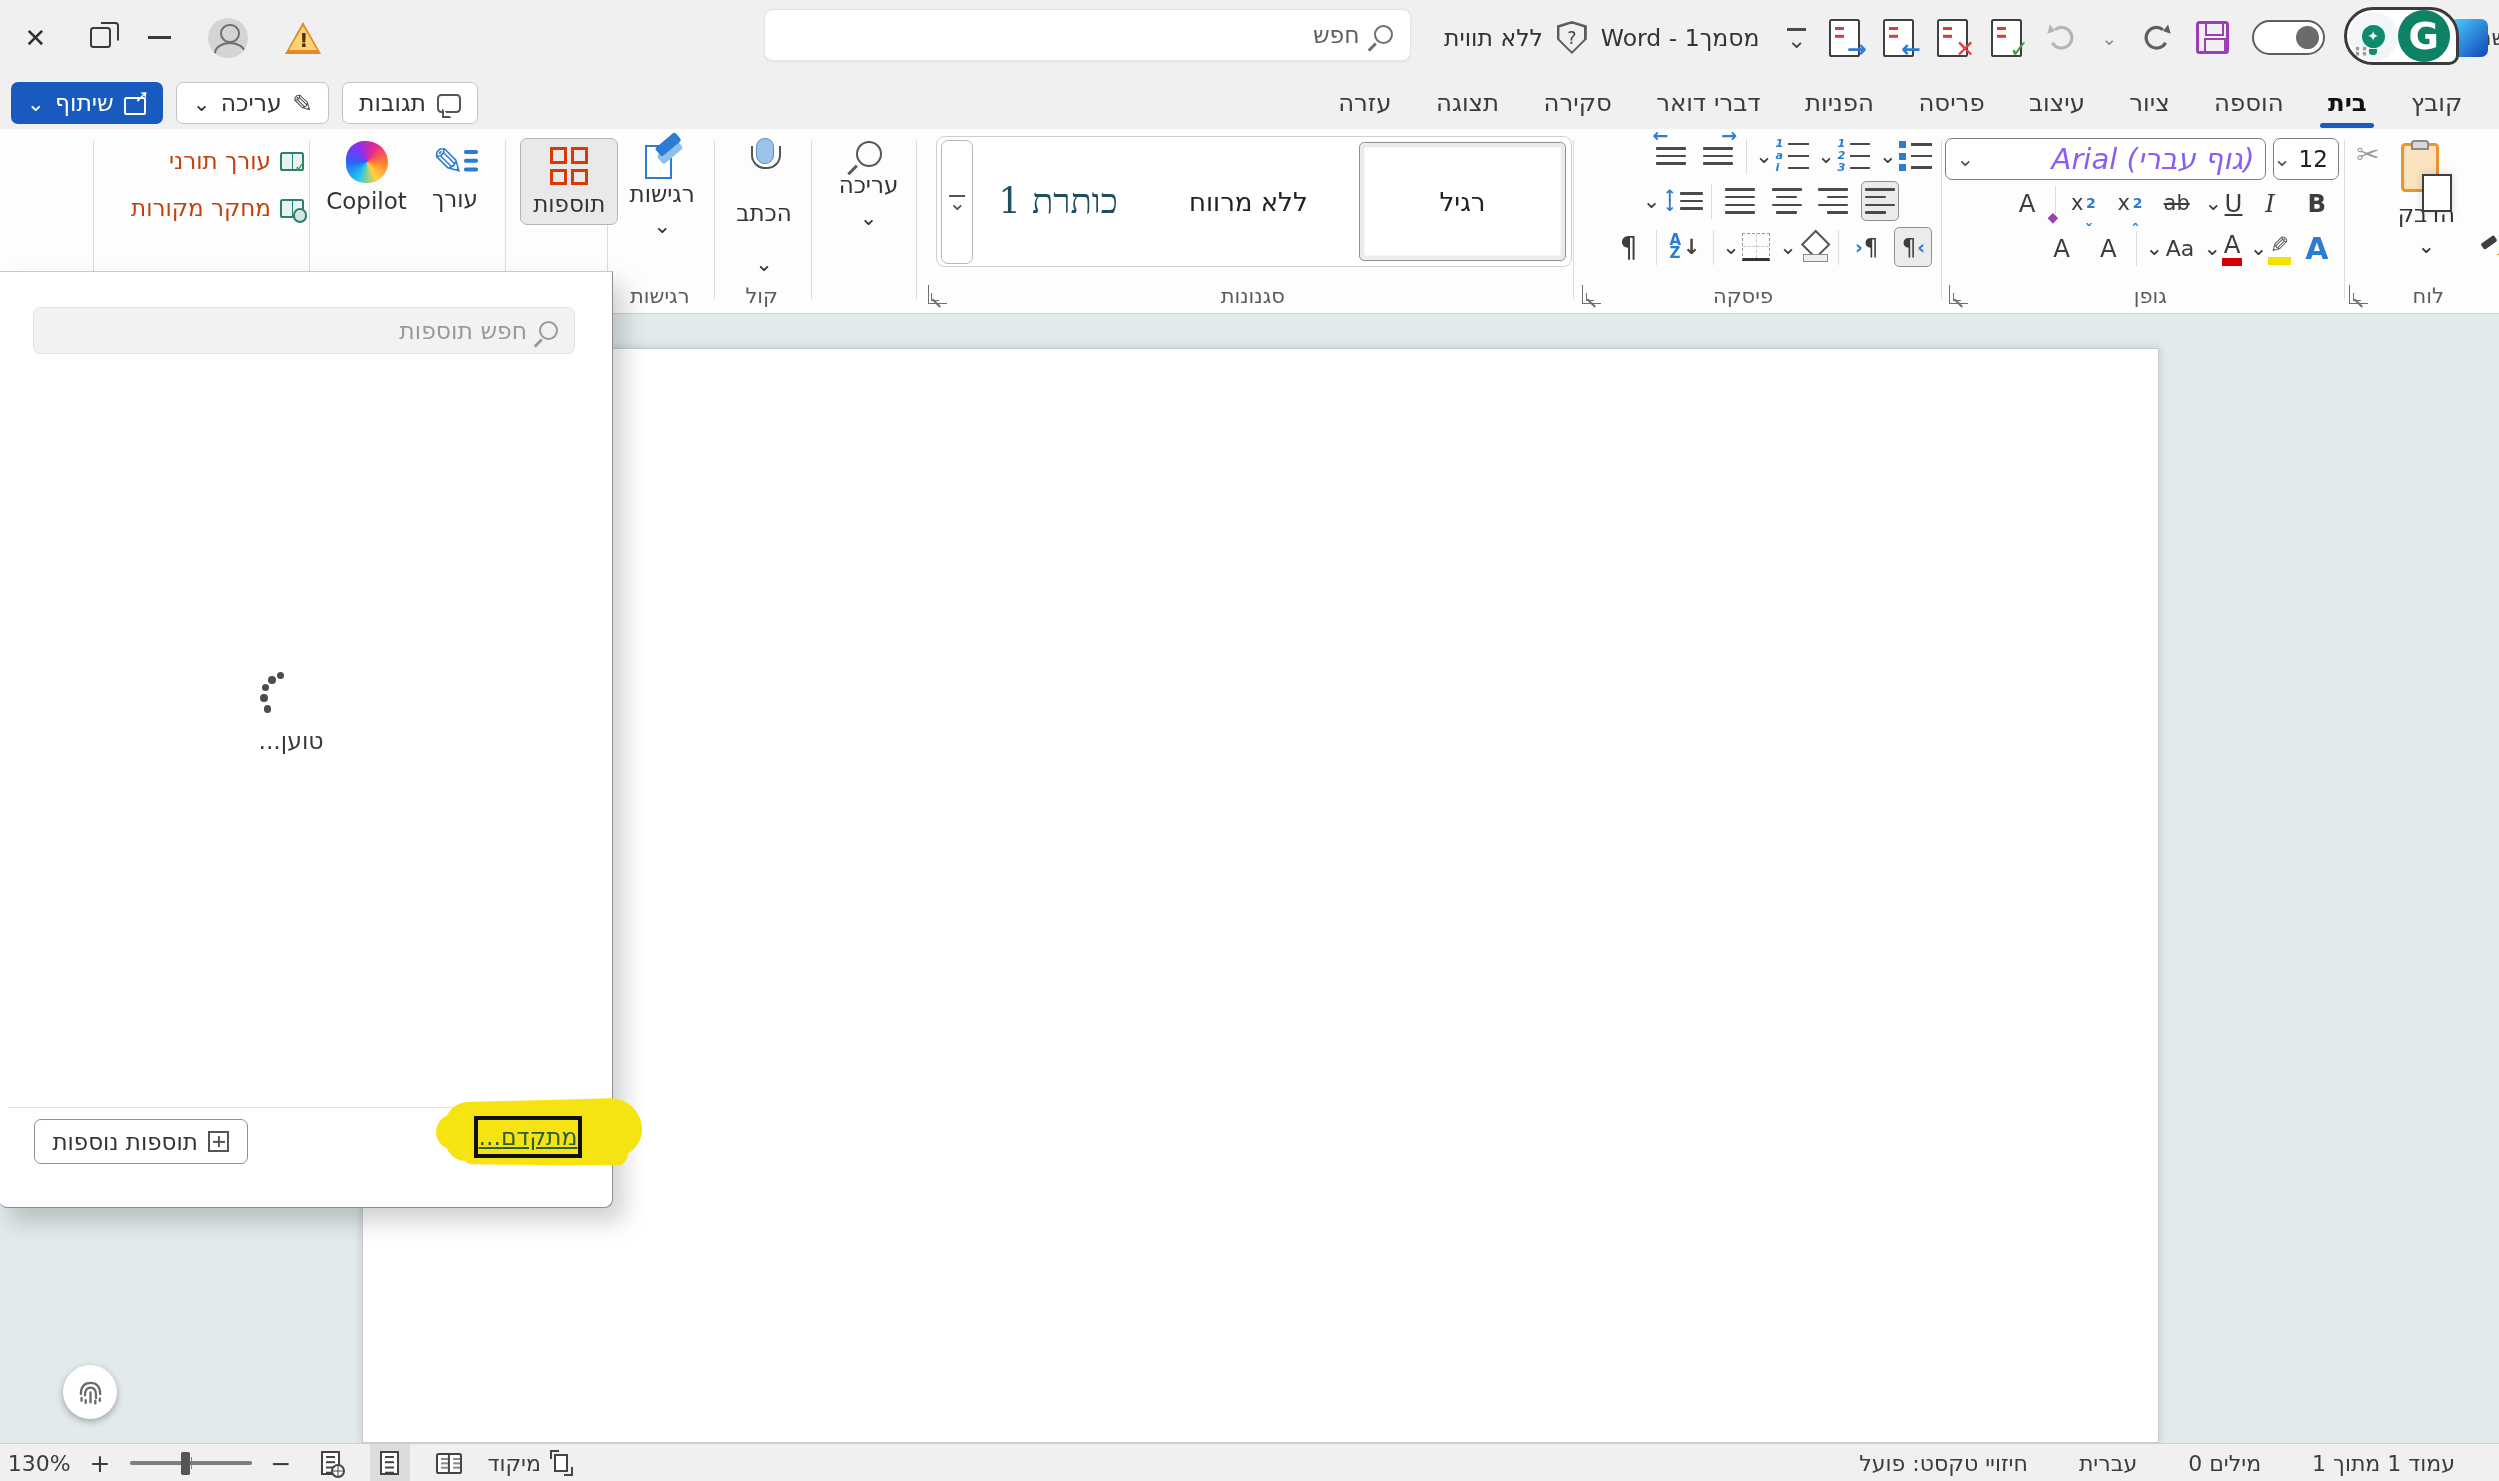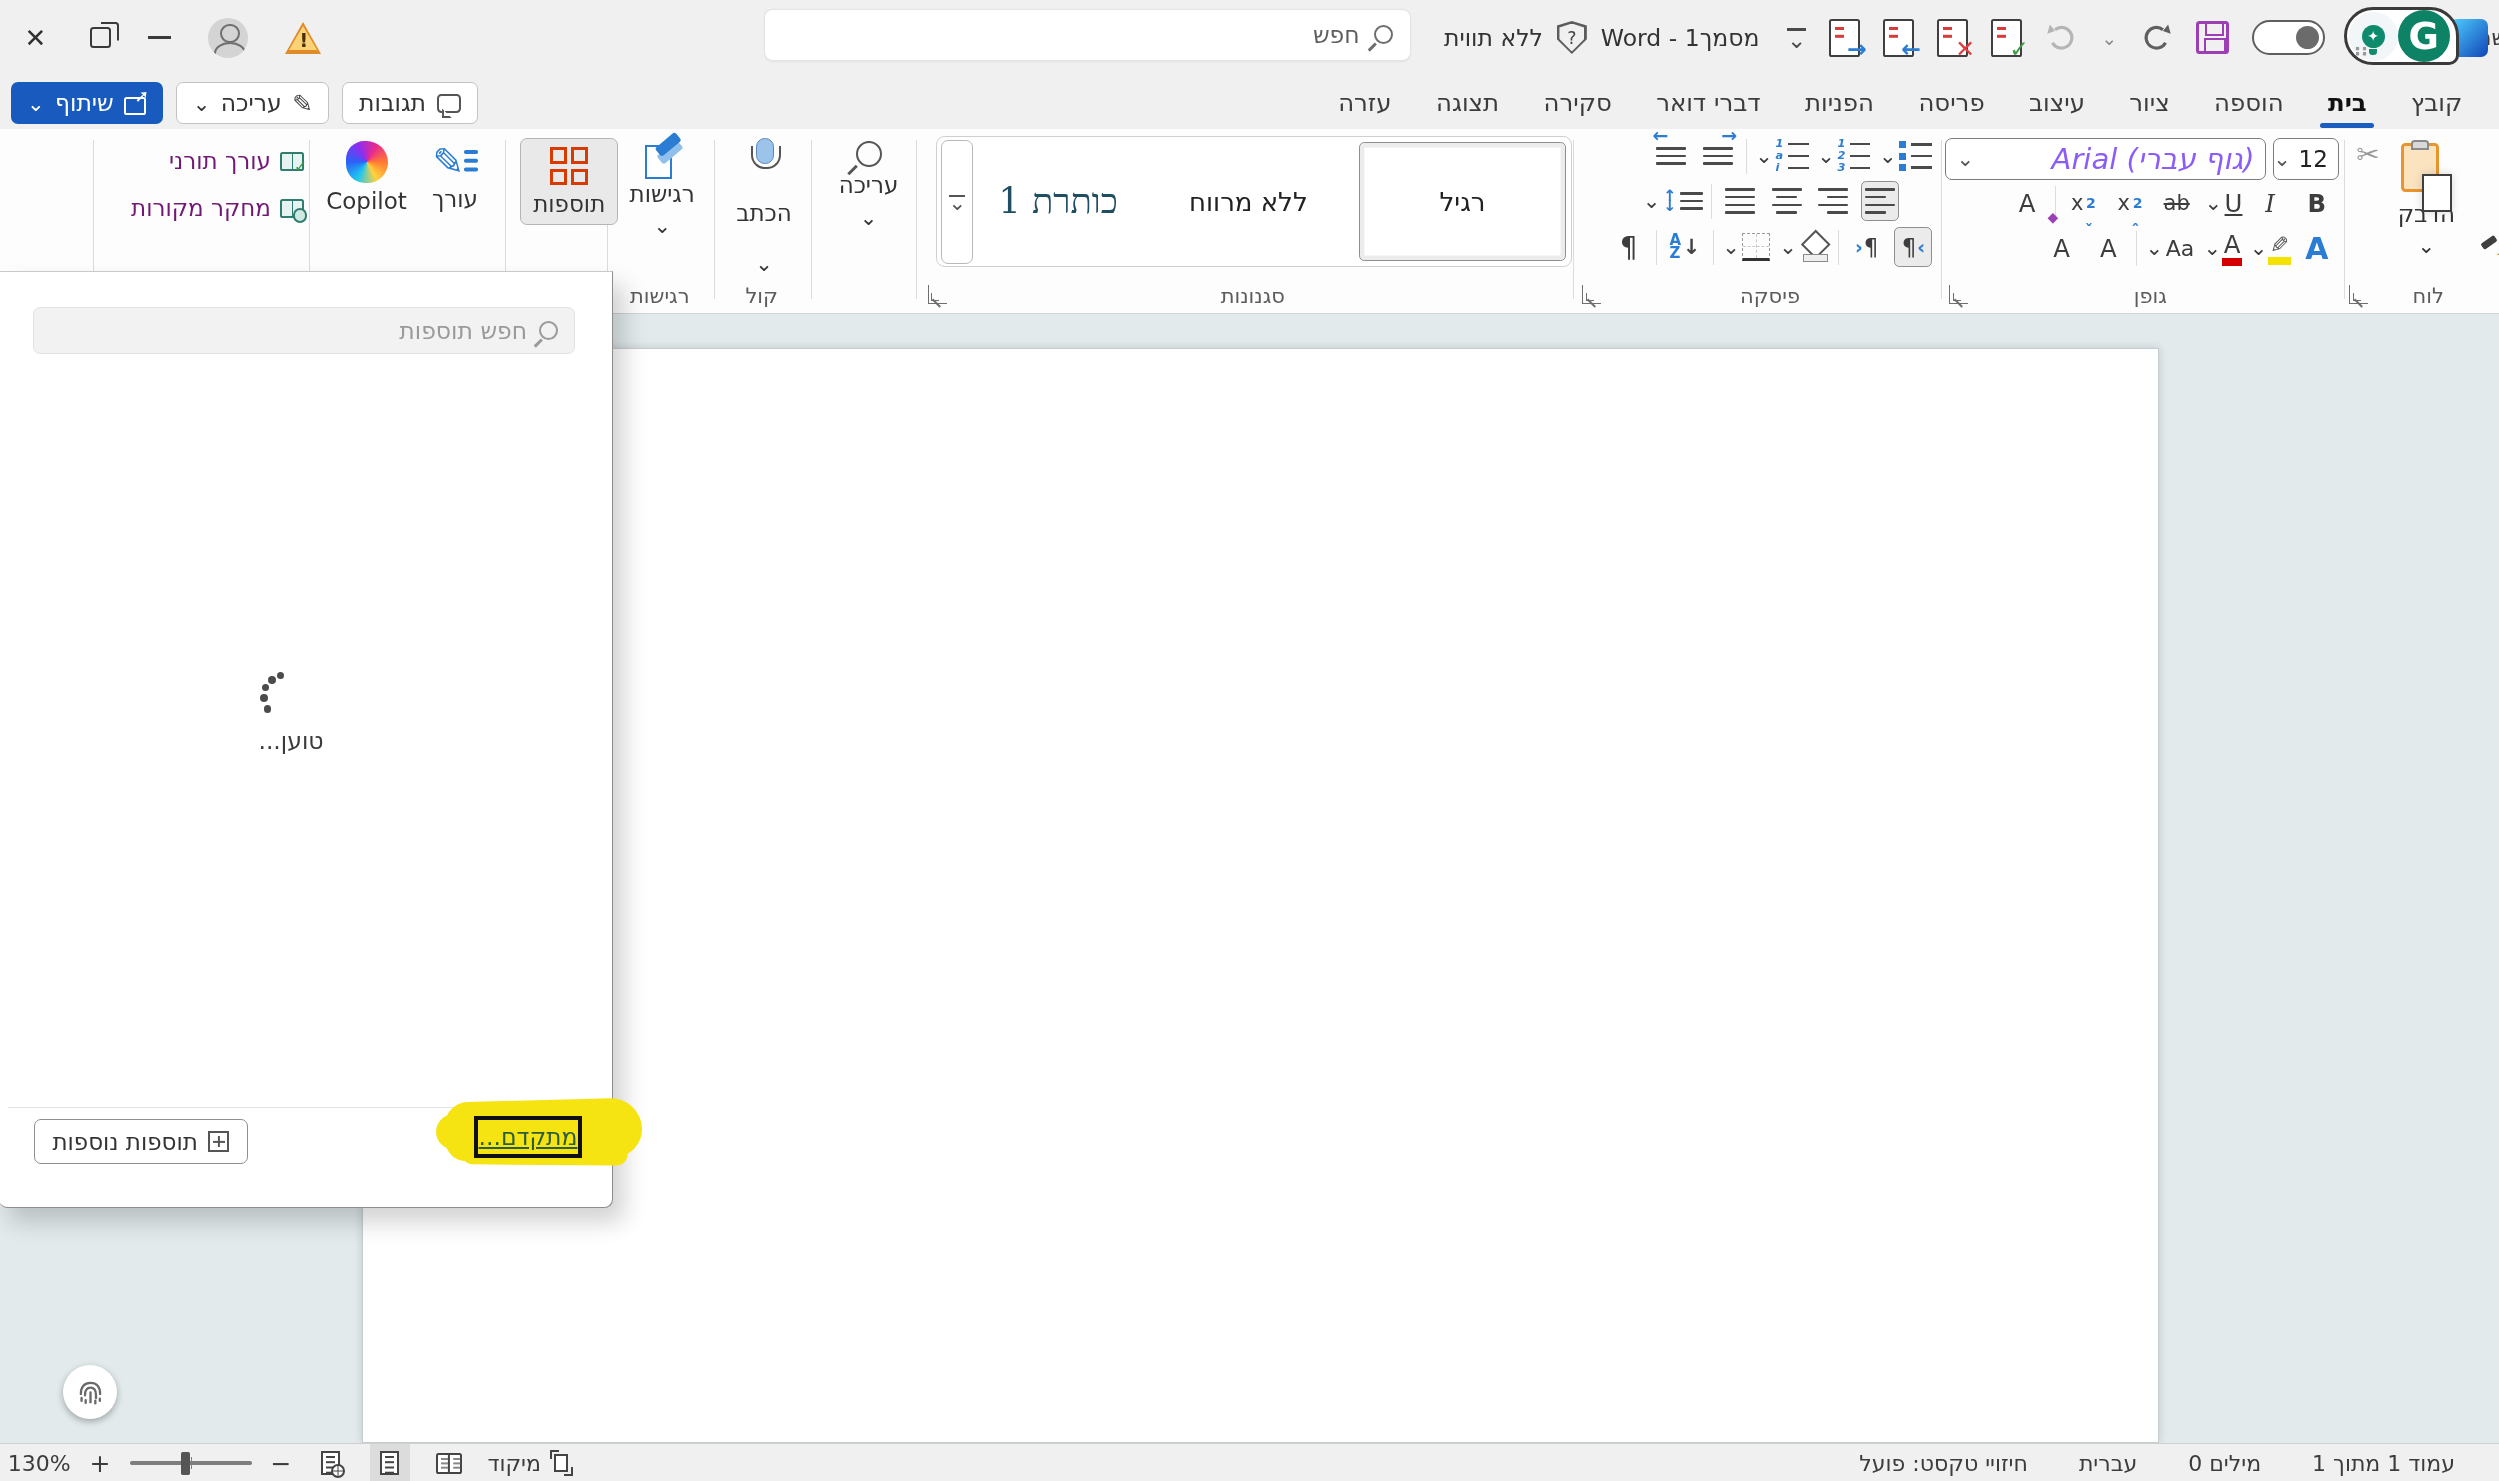--- a/index.html
+++ b/index.html
@@ -98,21 +98,21 @@
   .edit-mag::after { content:""; position:absolute; width:3.1px; height:12.2px; background:#555; transform:rotate(45deg); left:-6.1px; top:21px; }
 
   .copilot-logo { width:42px; height:42px; border-radius:46% 54% 52% 48%; background:conic-gradient(from 210deg,#1ec6f0,#2a62f5,#8b2ff2,#e92a8d,#ff7a33,#ffd23e,#1ec6f0); }
   .edpen { position:relative; width:45px; height:40px; }
   .edpen::before { content:"✎"; position:absolute; left:0; top:-1.7px; font-size:38px; color:#2b7cd3; }
   .edpen::after { content:""; position:absolute; right:0; top:8.7px; width:14px; height:4.4px; background:#2b7cd3; box-shadow:0 8.7px 0 #2b7cd3, 0 17.4px 0 #2b7cd3; border-radius:1.7px; }
   .bookic { position:relative; width:24.4px; height:19px; border:2.2px solid #2e7d6e; border-radius:2.6px; background:#e7f3f0; flex:none; }
   .bookic::before { content:""; position:absolute; left:50%; top:0; bottom:0; width:1.7px; background:#2e7d6e; }
   .bookic.check::after { content:"✓"; position:absolute; right:-5.2px; bottom:-7px; color:#3f9c46; font-weight:bold; font-size:15.7px; }
   .bookic.lens::after { content:""; position:absolute; right:-5.2px; bottom:-7px; width:10.5px; height:10.5px; border:2.2px solid #2e7d6e; border-radius:50%; background:#cfe8e2; }
-  .smallrow { display:flex; direction:rtl; align-items:center; gap:8.7px; font-size:23px; color:#701a75;text-align:center; }
+  .smallrow { display:flex; direction:rtl; align-items:center; gap:8.7px; font-size:23px; color:#c2410c;text-align:center; }
 
   
   .stylegal { position:absolute; left:937px; top:7px; width:636px; height:131px; border:0.9px solid #cfcfcf; border-radius:8.7px; background:#fff; display:flex; direction:rtl; align-items:center; padding:4.4px; gap:3.5px; }
   .stylecard { height:119px; display:flex; align-items:center; justify-content:center; border-radius:5.2px; }
   .stylecard.sel { border:1.7px solid #8f8f8f; box-shadow:inset 0 0 0 4.4px #ececec; }
   .st-normal { width:211px; font-size:26px; color:#222; }
   .st-nospace { width:218px; font-size:26px; color:#222; }
   .st-h1 { width:162px; font-family:"DejaVu Serif", serif; font-size:35px; color:#1f4e63; }
   .gal-expand { width:33px; height:124px; border:1.3px solid #b9b9b9; border-radius:7px; margin-right:1.7px; display:flex; flex-direction:column; align-items:center; justify-content:center; gap:1.7px; background:#fff; }
   .gal-expand i { width:15.7px; height:2.2px; background:#555; }
@@ -561,21 +561,21 @@
               <span class="az">
                 <span>A</span>
                 <span>Z</span>
               </span>
               <span class="dn">↓</span>
             </span>
           </span>
         <span style="width:0.9px; height:35px; background:#dcdcdc;"></span>
         <span class="rbtn fglyph" style="font-size:28px;">¶</span>
       </div>
-      <span class="grp-label" style="right:141px;margin-left:8px;">פיסקה</span>
+      <span class="grp-label" style="right:168px;margin-left:8px;">פיסקה</span>
       <span class="launcher"></span>
     </div>
 
     <div class="abs" style="left:920px; top:0; width:654px; height:184px;">
       <div class="stylegal" style="left:16.6px;">
         <div class="stylecard st-normal sel">
             <span>רגיל</span>
           </div>
         <div class="stylecard st-nospace">
             <span>ללא מרווח</span>

